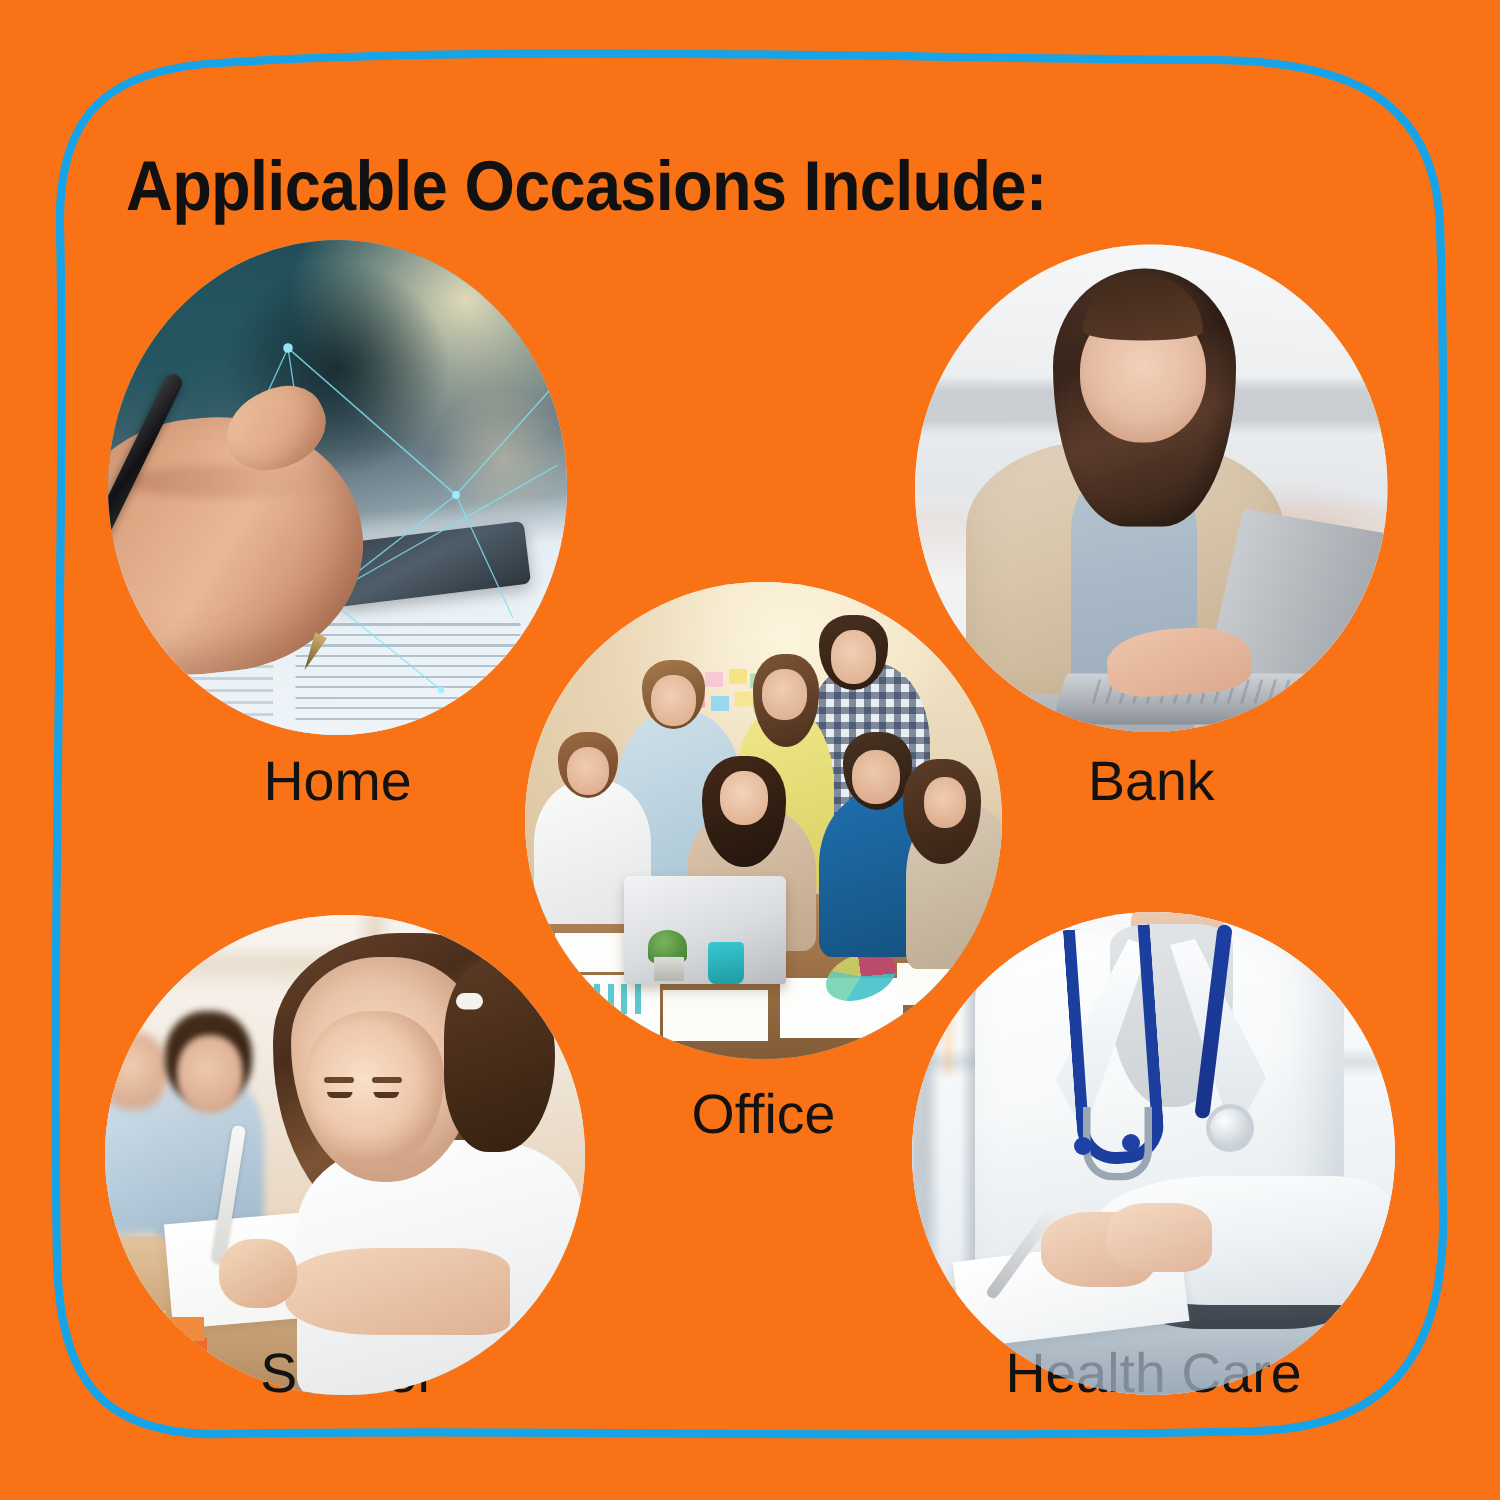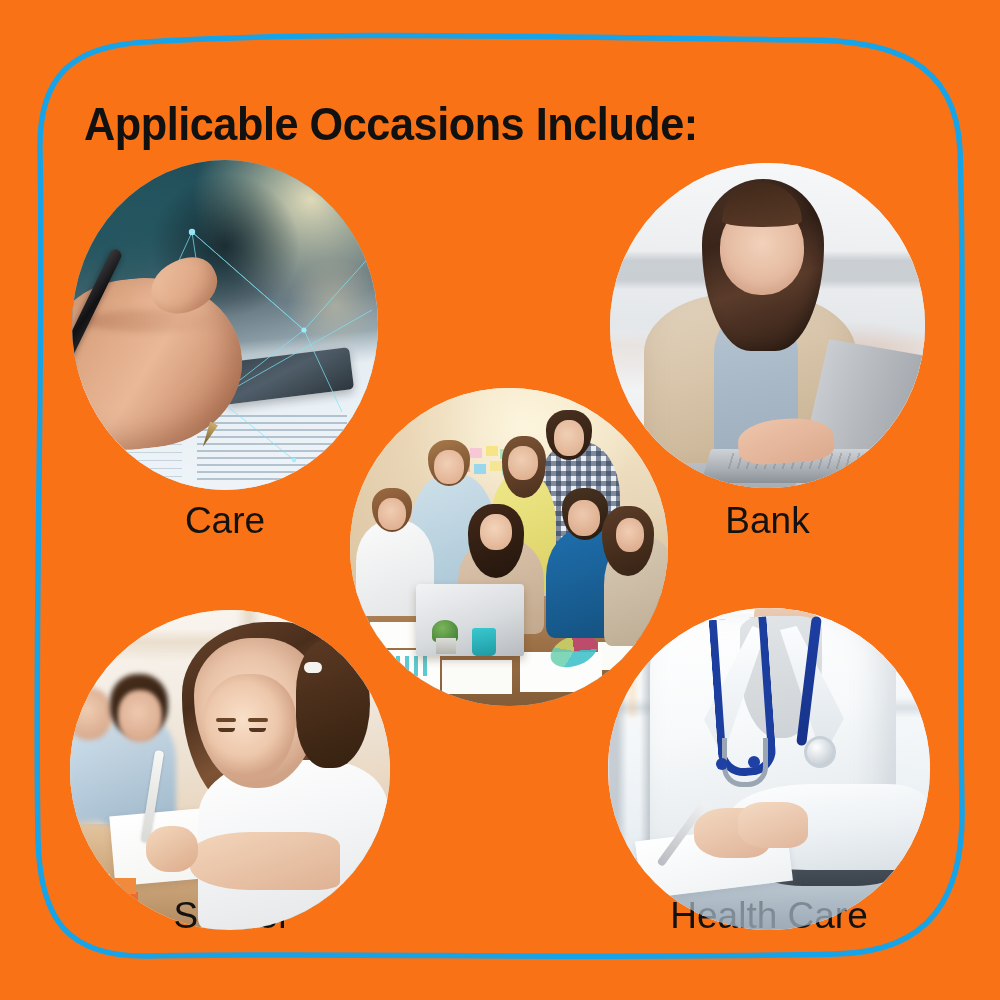--- a/index.html
+++ b/index.html
@@ -786,21 +786,21 @@
           <circle cx="20" cy="214" r="2.4"></circle>
         <circle cx="222" cy="300" r="2.2"></circle>
       </g>
     </svg>
     <div class="hand"></div>
     <div class="knuckle"></div>
     <div class="thumb"></div>
     <div class="pen"></div>
     <div class="pen-tip"></div>
   </div>
-  <div class="caption" id="caption-bank">Care</div>
+  <div class="caption" id="caption-bank">Home</div>
 
   <div class="photo" id="photo-home">
     <div class="layer bg"></div>
     <div class="layer window"></div>
     <div class="layer blur-city"></div>
     <div class="desk"></div>
     <div class="cardigan"></div>
     <div class="shirt"></div>
     <div class="neck"></div>
     <div class="hair"></div>
@@ -843,20 +843,21 @@
     <div class="f7"></div>
     <div class="table"></div>
     <div class="papers"></div>
     <div class="chart1"></div>
     <div class="pie"></div>
     <div class="laptop"></div>
     <div class="plant"></div>
     <div class="pot"></div>
     <div class="cup"></div>
   </div>
+  <div class="caption" id="caption-office">Office</div>
 
   <div class="photo" id="photo-school">
     <div class="layer bg"></div>
     <div class="layer shelf"></div>
     <div class="kid2"></div>
     <div class="kid2h"></div>
     <div class="kid1"></div>
     <div class="kid1h"></div>
     <div class="kid1f"></div>
     <div class="desk"></div>

